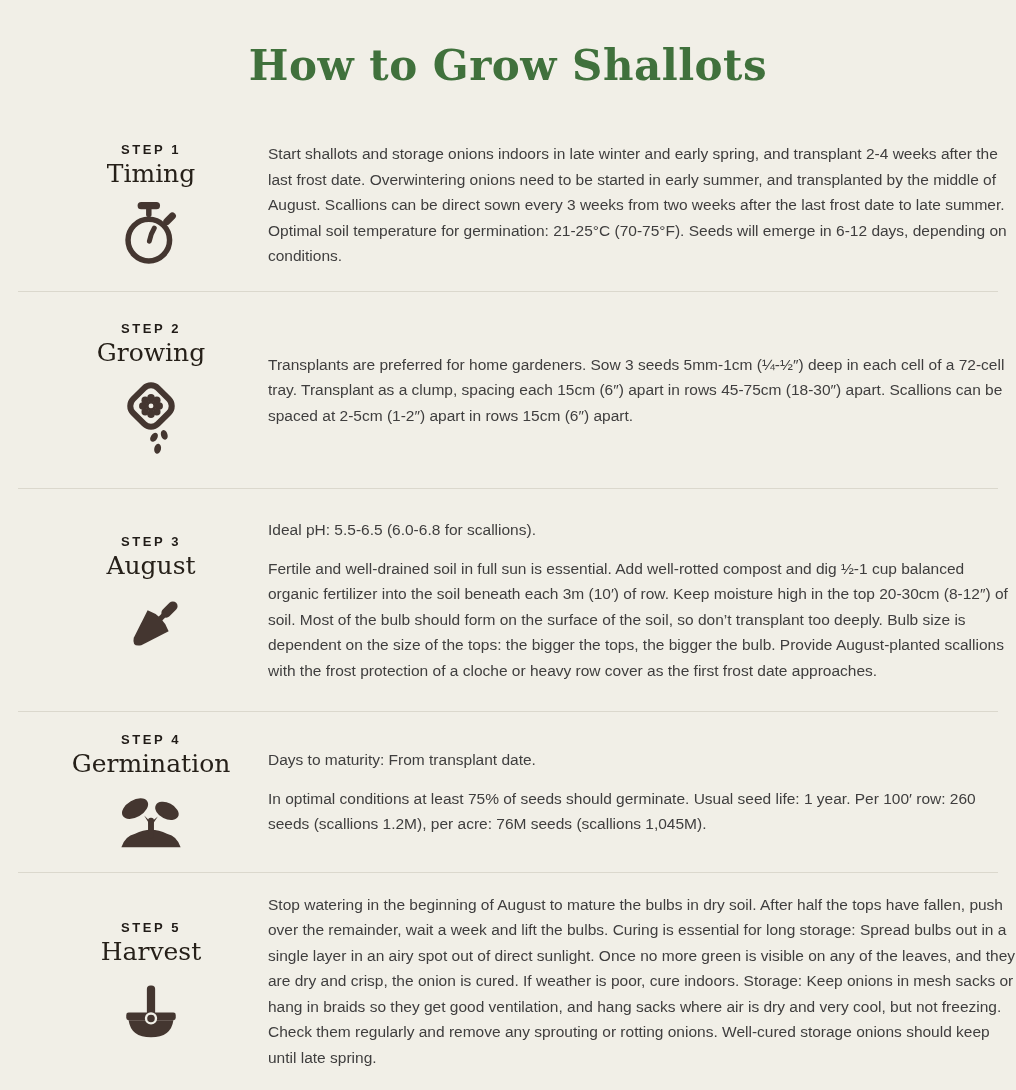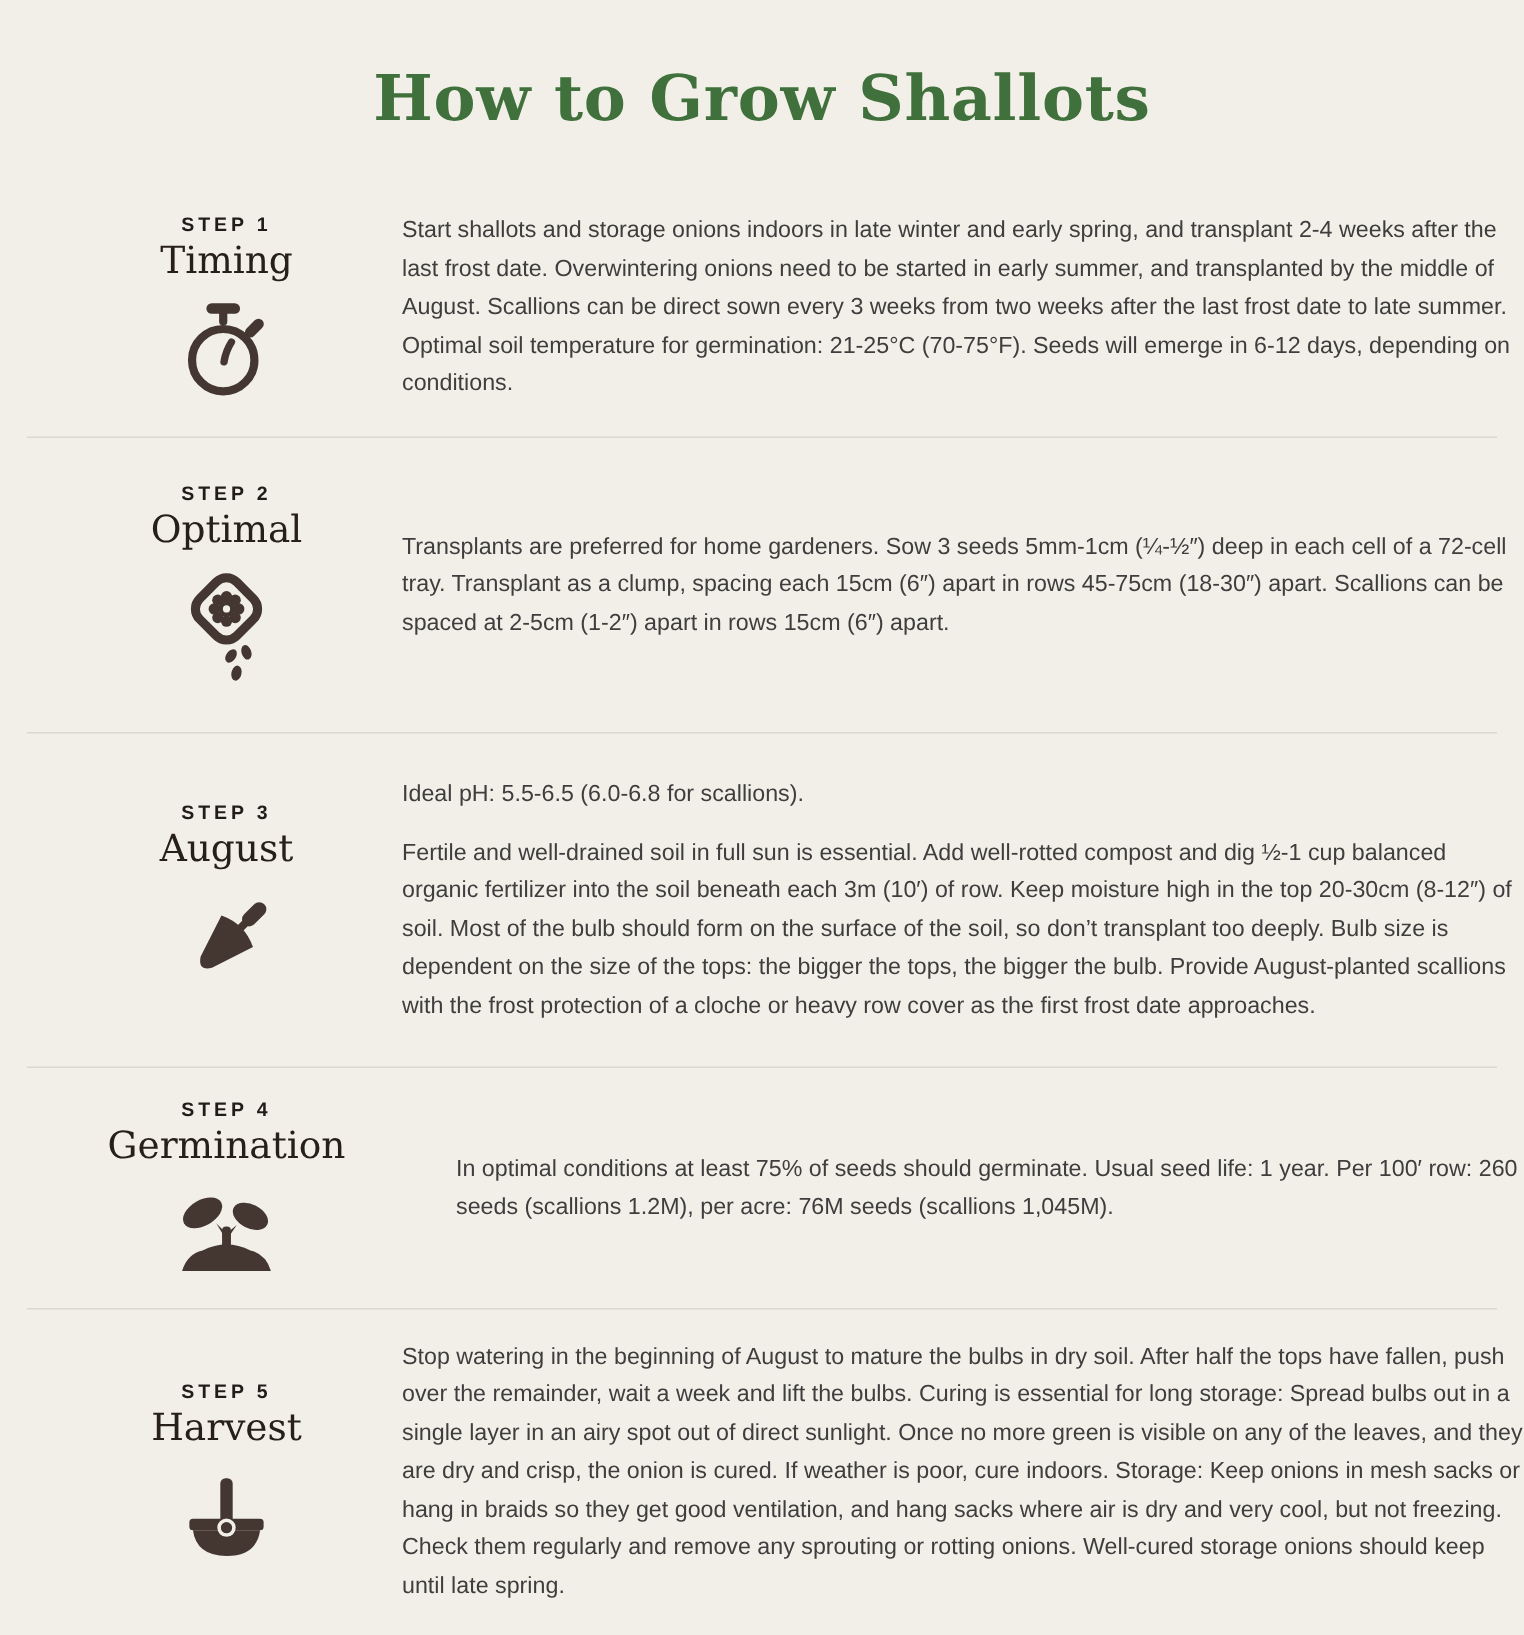--- a/index.html
+++ b/index.html
@@ -37,21 +37,21 @@
     font-family:"DejaVu Serif", serif;font-weight:400;font-size:25px;
     color:var(--heading);line-height:1.1;
   }
   .step-icon{margin-top:10px;color:var(--icon);}
   .step-icon svg{display:block;}
   .step p{
     font-size:15.5px;line-height:25.5px;color:var(--body);
   }
   .step p + p{margin-top:13px;}
   .h-s1{height:172px;} .h-s2{height:196px;} .h-s3{height:222px;}
-  .h-s4{height:160px;gap:36px;} .h-s5{height:216px;}
+  .h-s4{height:160px;} .h-s5{height:216px;}
 </style>
 </head>
 <body>
 
 <div class="header">
   <div class="page-title">How to Grow Shallots</div>
 </div>
 
 <div class="step h-s1">
   <div class="step-left">
@@ -70,21 +70,21 @@
   <div class="step-right">
     <p>Start shallots and storage onions indoors in late winter and early spring, and transplant 2-4 weeks after the last frost date. Overwintering onions need to be started in early summer, and transplanted by the middle of August. Scallions can be direct sown every 3 weeks from two weeks after the last frost date to late summer. Optimal soil temperature for germination: 21-25°C (70-75°F). Seeds will emerge in 6-12 days, depending on conditions.</p>
   </div>
 </div>
 
 <hr class="divider">
 
 <div class="step h-s2">
   <div class="step-left">
     <div class="step-label">STEP 2</div>
-    <div class="step-title">Optimal</div>
+    <div class="step-title">Growing</div>
     <div class="step-icon">
       <svg width="78" height="82" viewBox="0 0 64 68" fill="none">
         <rect x="17.5" y="9.5" width="29" height="29" rx="8" stroke="currentColor" stroke-width="5" transform="rotate(-45 32 24)"></rect>
         <g fill="currentColor">
           <circle cx="32" cy="17.2" r="3.1"></circle>
             <circle cx="36.8" cy="19.2" r="3.1"></circle>
           <circle cx="38.8" cy="24" r="3.1"></circle>
             <circle cx="36.8" cy="28.8" r="3.1"></circle>
           <circle cx="32" cy="30.8" r="3.1"></circle>
             <circle cx="27.2" cy="28.8" r="3.1"></circle>
@@ -140,20 +140,21 @@
           <path d="M10 52 Q13 42 22 40 Q36 33 50 40 Q59 42 62 52 Z"></path>
           <rect x="33.4" y="26" width="5.2" height="18" rx="2.4"></rect>
           <ellipse cx="22" cy="18" rx="12.5" ry="7.5" transform="rotate(-30 22 18)"></ellipse>
           <ellipse cx="50" cy="20" rx="11" ry="7" transform="rotate(27 50 20)"></ellipse>
           <path d="M30 24 L36 30 L42 25 L36 34 Z"></path>
         </g>
       </svg>
     </div>
   </div>
   <div class="step-right">
+    <p>Days to maturity: From transplant date.</p>
     <p>In optimal conditions at least 75% of seeds should germinate. Usual seed life: 1 year. Per 100′ row: 260 seeds (scallions 1.2M), per acre: 76M seeds (scallions 1,045M).</p>
   </div>
 </div>
 
 <hr class="divider">
 
 <div class="step h-s5">
   <div class="step-left">
     <div class="step-label">STEP 5</div>
     <div class="step-title">Harvest</div>

